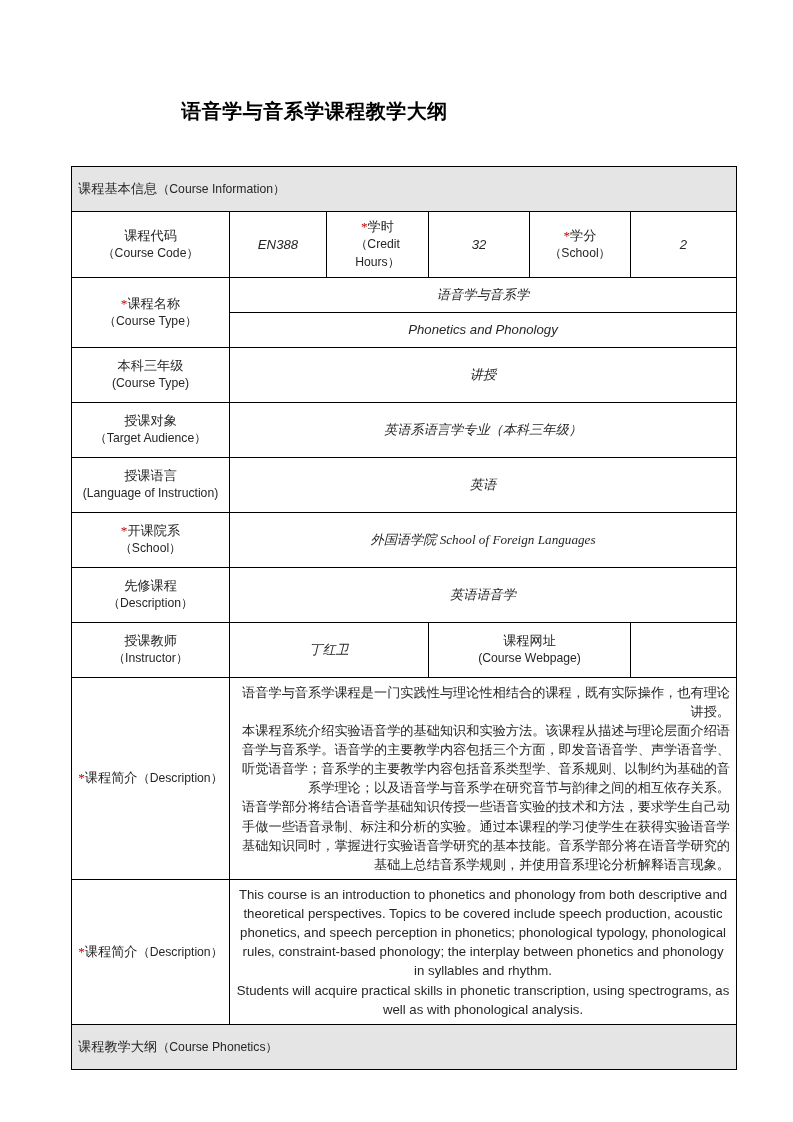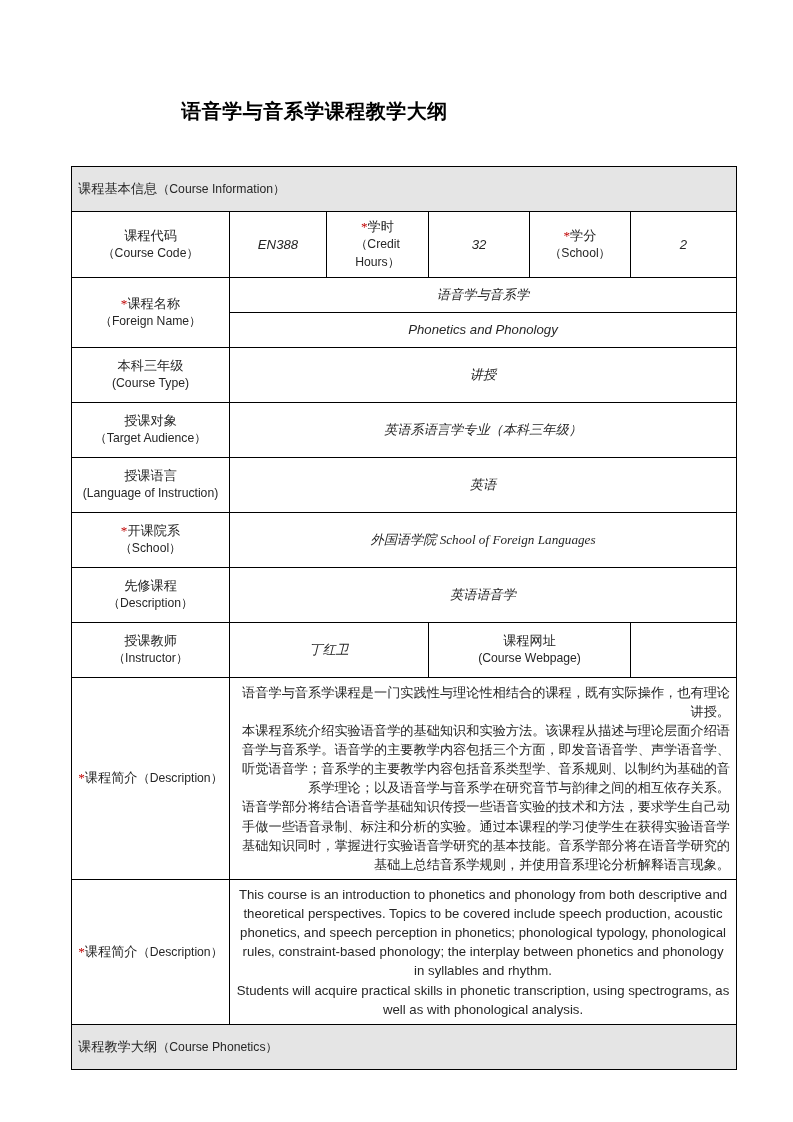--- a/index.html
+++ b/index.html
@@ -145,21 +145,21 @@
           <td class="lbl">
             <span class="cn"><span class="req">*</span><span>学分</span></span>
             <span class="en en-txt">（School）</span>
           </td>
           <td class="val num-val">2</td>
         </tr>
 
         <tr>
           <td class="lbl" rowspan="2">
             <span class="cn"><span class="req">*</span><span>课程名称</span></span>
-            <span class="en en-txt">（Foreign Name）</span>
+            <span class="en en-txt">（Course Type）</span>
           </td>
           <td class="val" colspan="5" style="height:24px">语音学与音系学</td>
         </tr>
         <tr>
           <td class="val en-txt" colspan="5" style="height:24px">Phonetics and Phonology</td>
         </tr>
 
         <tr class="h-row-tall">
           <td class="lbl">
             <span class="cn">本科三年级</span>

